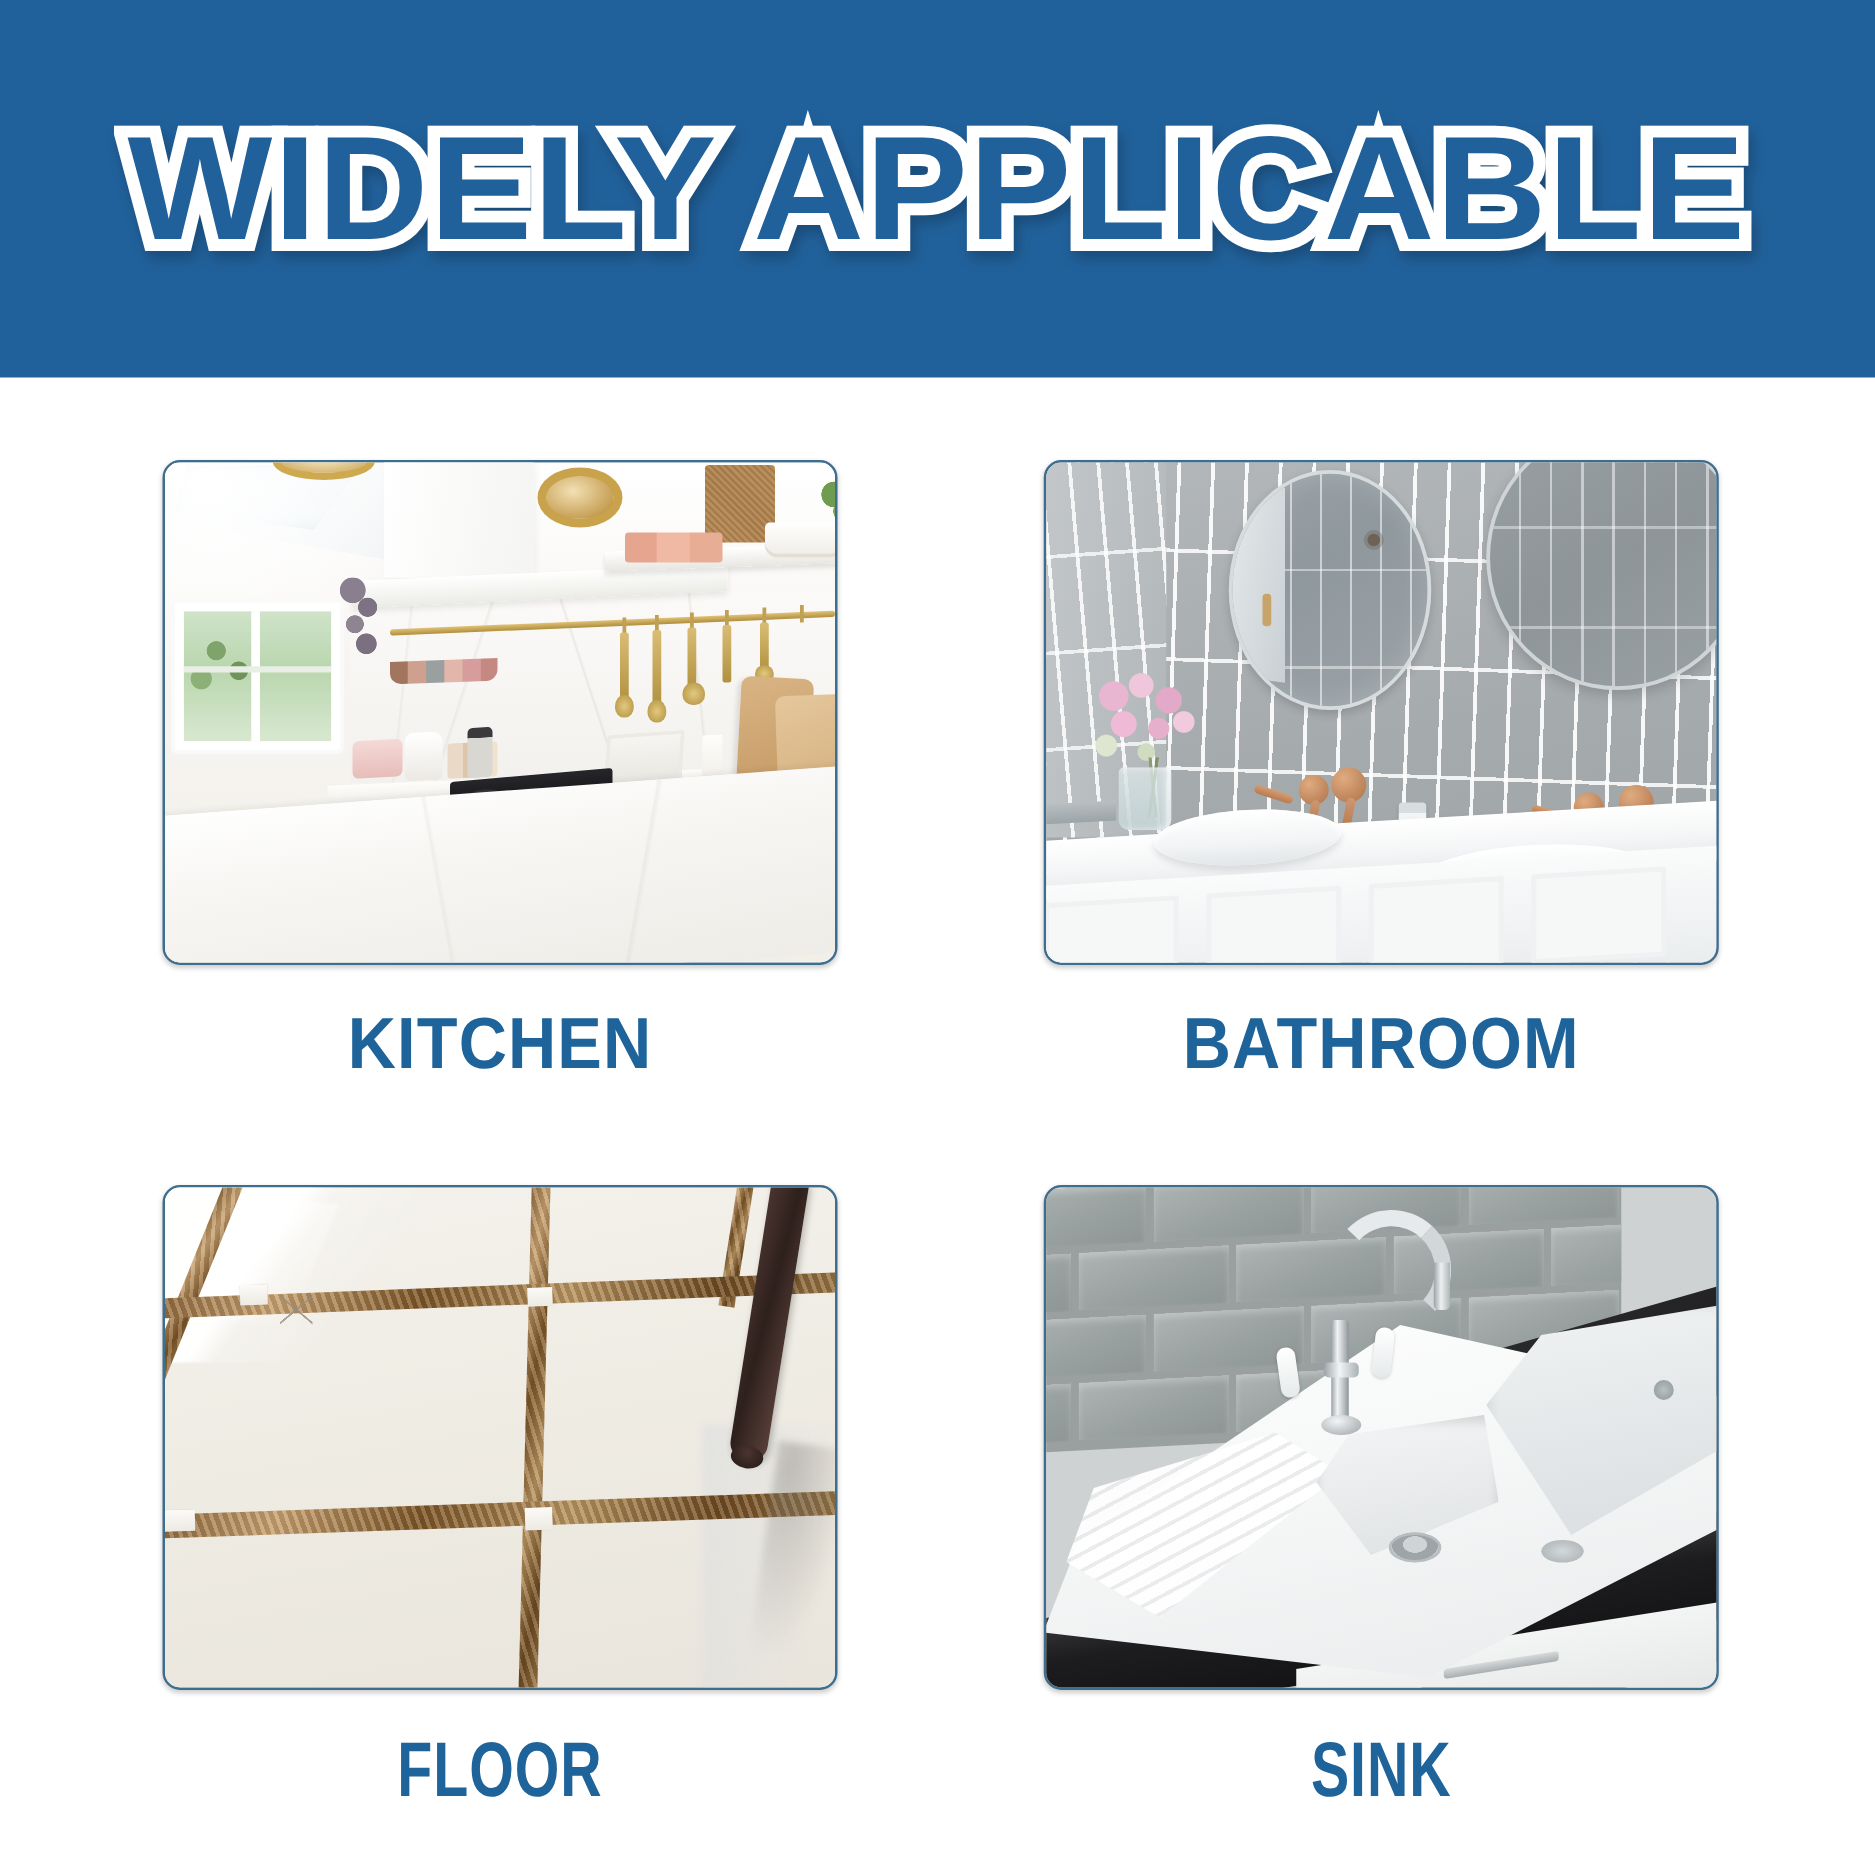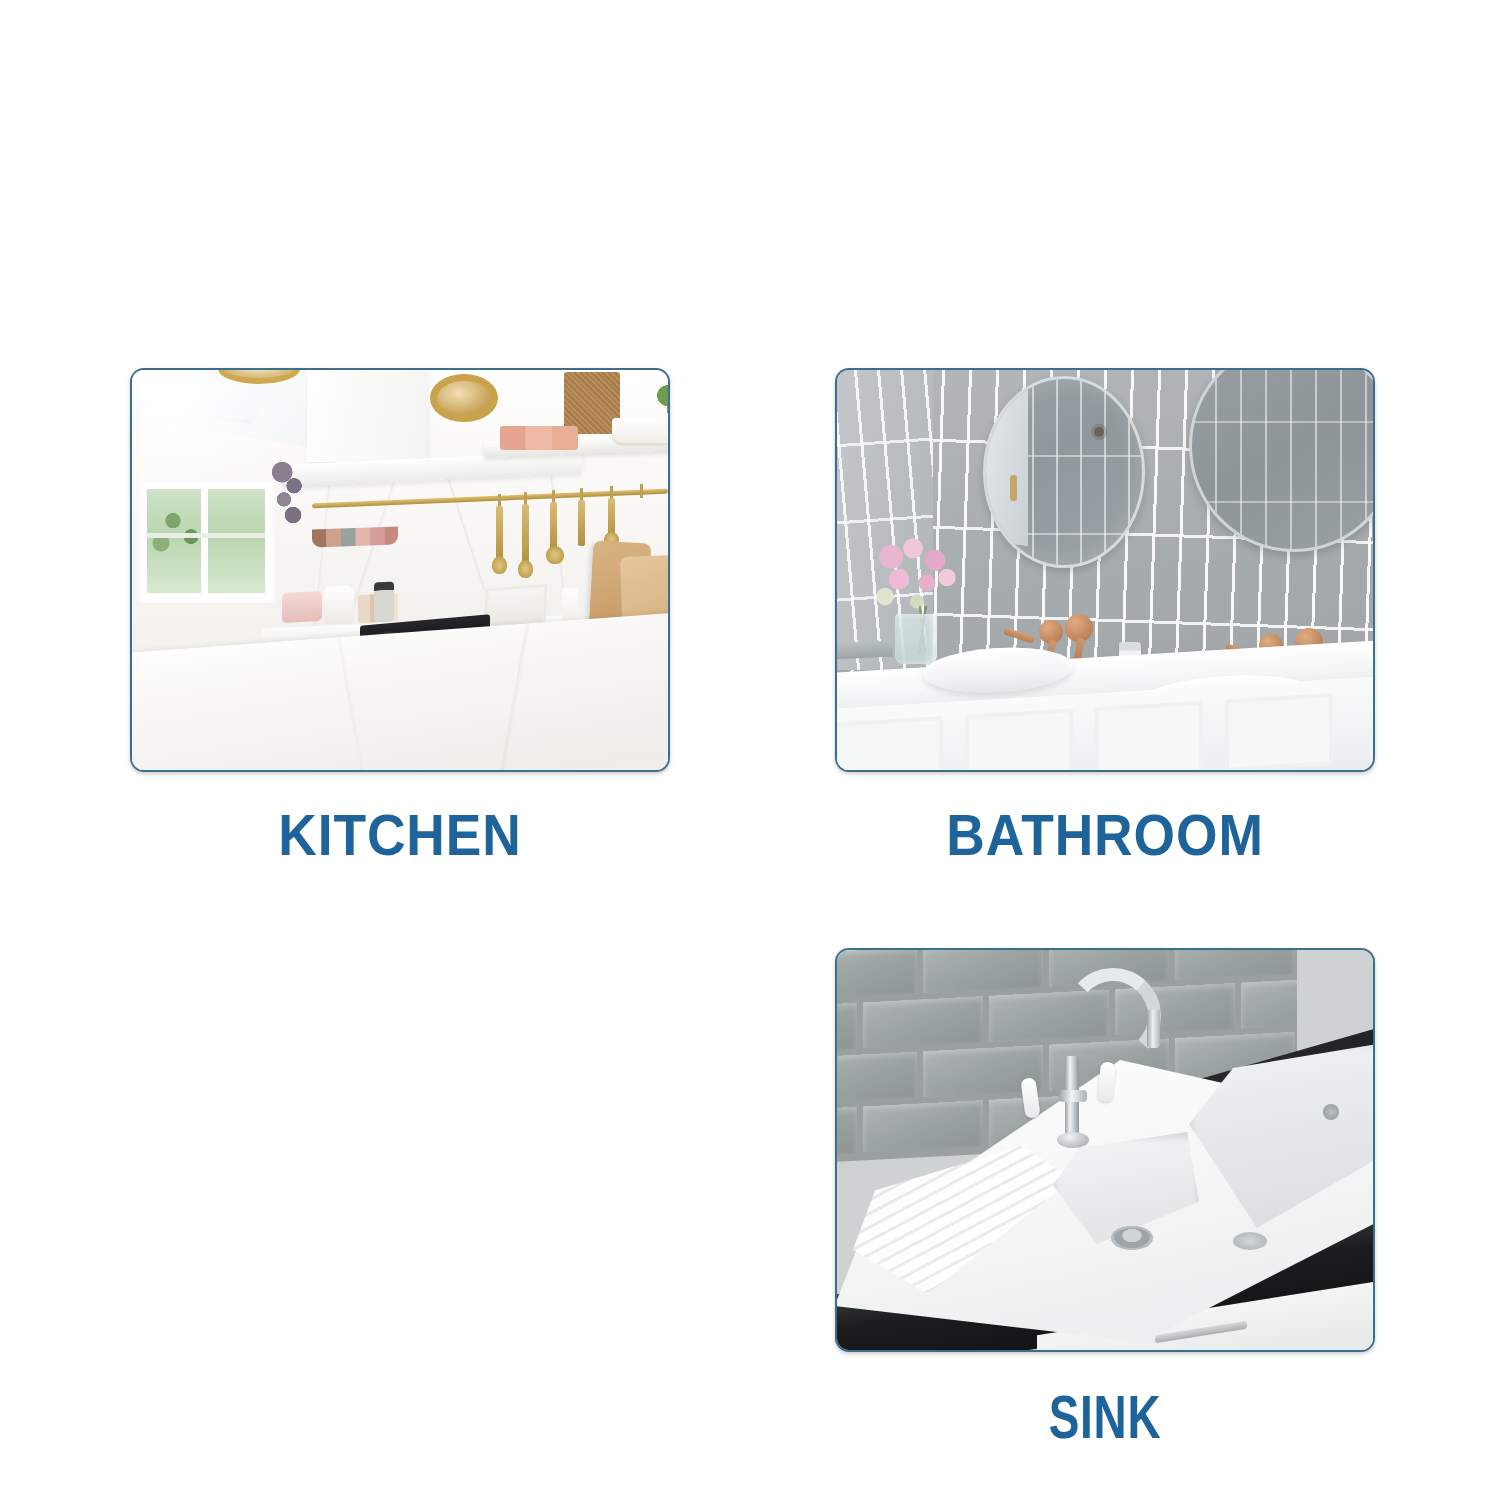--- a/index.html
+++ b/index.html
@@ -440,20 +440,23 @@
   .s-tapbase{position:absolute;left:220px;top:182px;width:32px;height:16px;border-radius:50%;
     background:radial-gradient(ellipse at 40% 30%,#f2f5f6,#9aa1a5);}
   .s-tapcollar{position:absolute;left:222px;top:140px;width:28px;height:12px;border-radius:4px;
     background:linear-gradient(90deg,#9ca3a7,#f2f5f6 45%,#aab1b4);}
 </style>
 </head>
 <body>
 
 <div class="page">
 
+  <div class="header-band">
+    <div class="header-title">WIDELY APPLICABLE</div>
+  </div>
 
   <div class="cards">
 
     <div class="cell cell-bathroom">
       <div class="photo-frame">
         <div class="scene">
           <div class="b-wall"></div>
           <div class="b-tiles"></div>
           <div class="b-corner">
               <div class="b-ct"></div>
@@ -582,20 +585,46 @@
             <div class="k-ovenctrl"></div>
             <div class="k-ovenbar"></div>
           </div>
 
           <div class="k-counter"></div>
         </div>
       </div>
       <div class="caption">KITCHEN</div>
     </div>
 
+    <div class="cell cell-floor">
+      <div class="photo-frame">
+        <div class="scene">
+          <div class="f-base"></div>
+          <div class="f-gloss"></div>
+          <div class="f-gloss2"></div>
+          <div class="f-reflect"></div>
+
+          <div class="grout grout-v1"></div>
+          <div class="grout grout-v2"></div>
+          <div class="grout grout-v3"></div>
+          <div class="grout grout-h1"></div>
+          <div class="grout grout-h2"></div>
+
+          <div class="f-node f-n1"></div>
+          <div class="f-node f-n2"></div>
+          <div class="f-node f-n3"></div>
+          <div class="f-node f-n4"></div>
+          <div class="f-scratch"></div>
+
+          <div class="f-legshadow"></div>
+          <div class="f-leg"></div>
+        </div>
+      </div>
+      <div class="caption narrow">FLOOR</div>
+    </div>
 
     <div class="cell cell-sink">
       <div class="photo-frame">
         <div class="scene">
           <div class="s-bg"></div>
 
           <div class="s-tilewall">
             <div class="s-brick" style="left:-30px;top:0;width:120px;height:46px;"></div>
             <div class="s-brick" style="left:96px;top:0;width:120px;height:46px;"></div>
             <div class="s-brick" style="left:222px;top:0;width:120px;height:46px;"></div>

